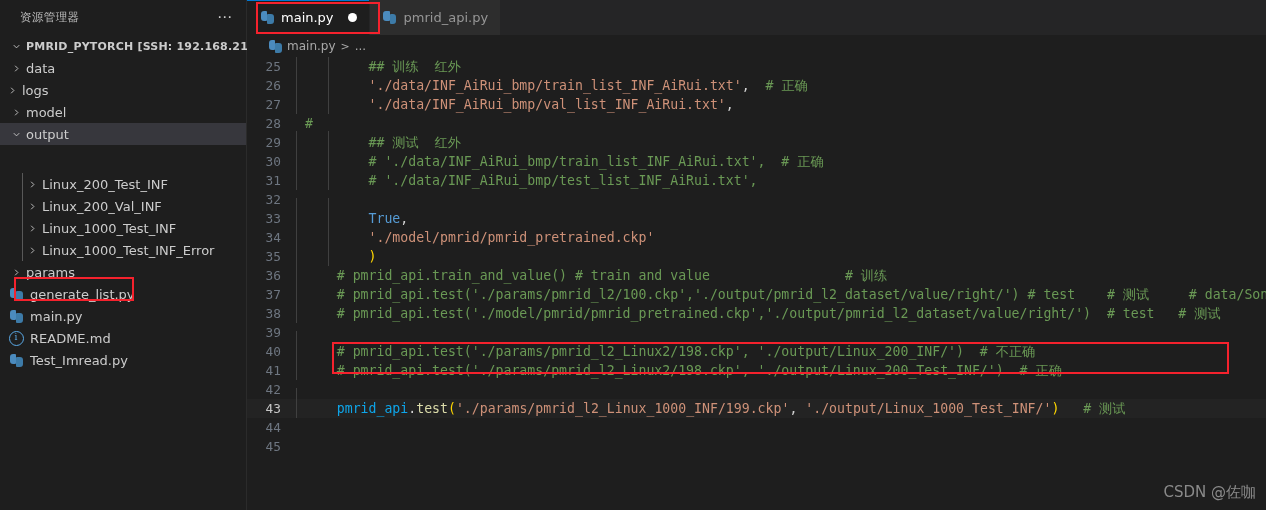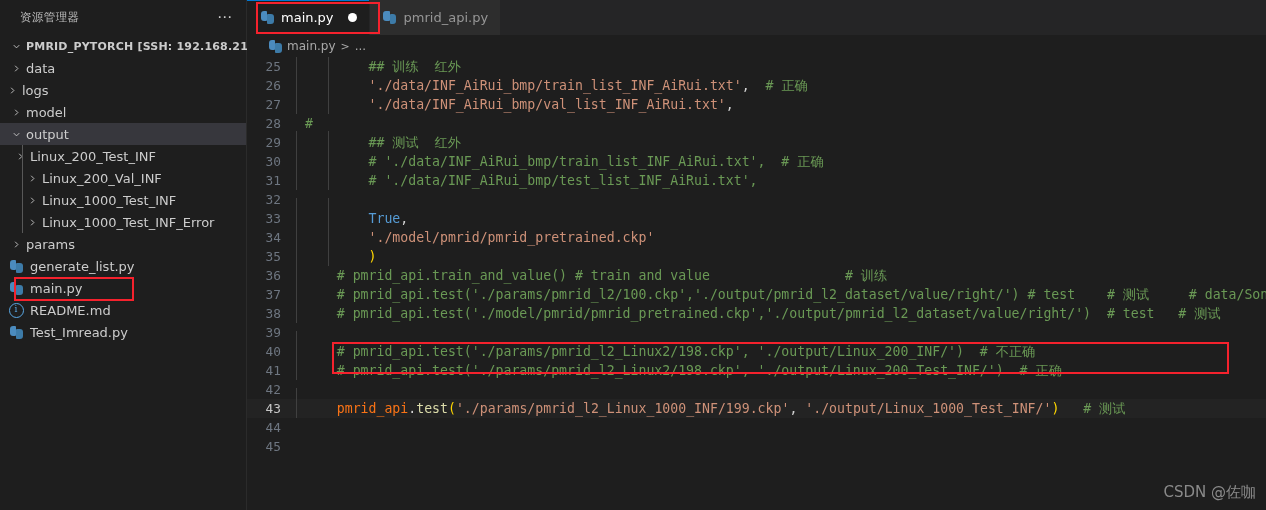--- a/index.html
+++ b/index.html
@@ -234,21 +234,21 @@
     height: 21px;
     width: 1px;
     background: #404040;
   }
 
   
   .c-com   { color: #6A9955; }
   .c-str   { color: #CE9178; }
   .c-kw    { color: #569CD6; }
   .c-fn    { color: #DCDCAA; }
-  .c-var   { color: #f97316; }
+  .c-var   { color: #0ea5e9; }
   .c-plain { color: #d4d4d4; }
   .c-paren { color: #FFD700; }
   .c-punc  { color: #d4d4d4; }
 
   .watermark {
     position: absolute;
     right: 10px;
     bottom: 8px;
     color: #8a8a8a;
     font-size: 15px;
@@ -300,21 +300,21 @@
           <span class="lbl">model</span>
         </div>
         <div class="row selected" style="padding-left: 8px;">
           <span class="chev">
             <svg width="11" height="11" viewBox="0 0 16 16">
               <path d="M4 6l4 4 4-4" fill="none" stroke="#cccccc" stroke-width="1.3"></path>
             </svg>
           </span>
           <span class="lbl">output</span>
         </div>
-        <div class="row" style="padding-left: 12px;">
+        <div class="row" style="padding-left: 24px; margin-top: 28px;">
           <span class="indent-guide" style="left: 22px;"></span>
           <span class="chev">
             <svg width="11" height="11" viewBox="0 0 16 16">
               <path d="M6 4l4 4-4 4" fill="none" stroke="#cccccc" stroke-width="1.3"></path>
             </svg>
           </span>
           <span class="lbl">Linux_200_Test_INF</span>
         </div>
         <div class="row" style="padding-left: 24px;">
           <span class="indent-guide" style="left: 22px;"></span>

